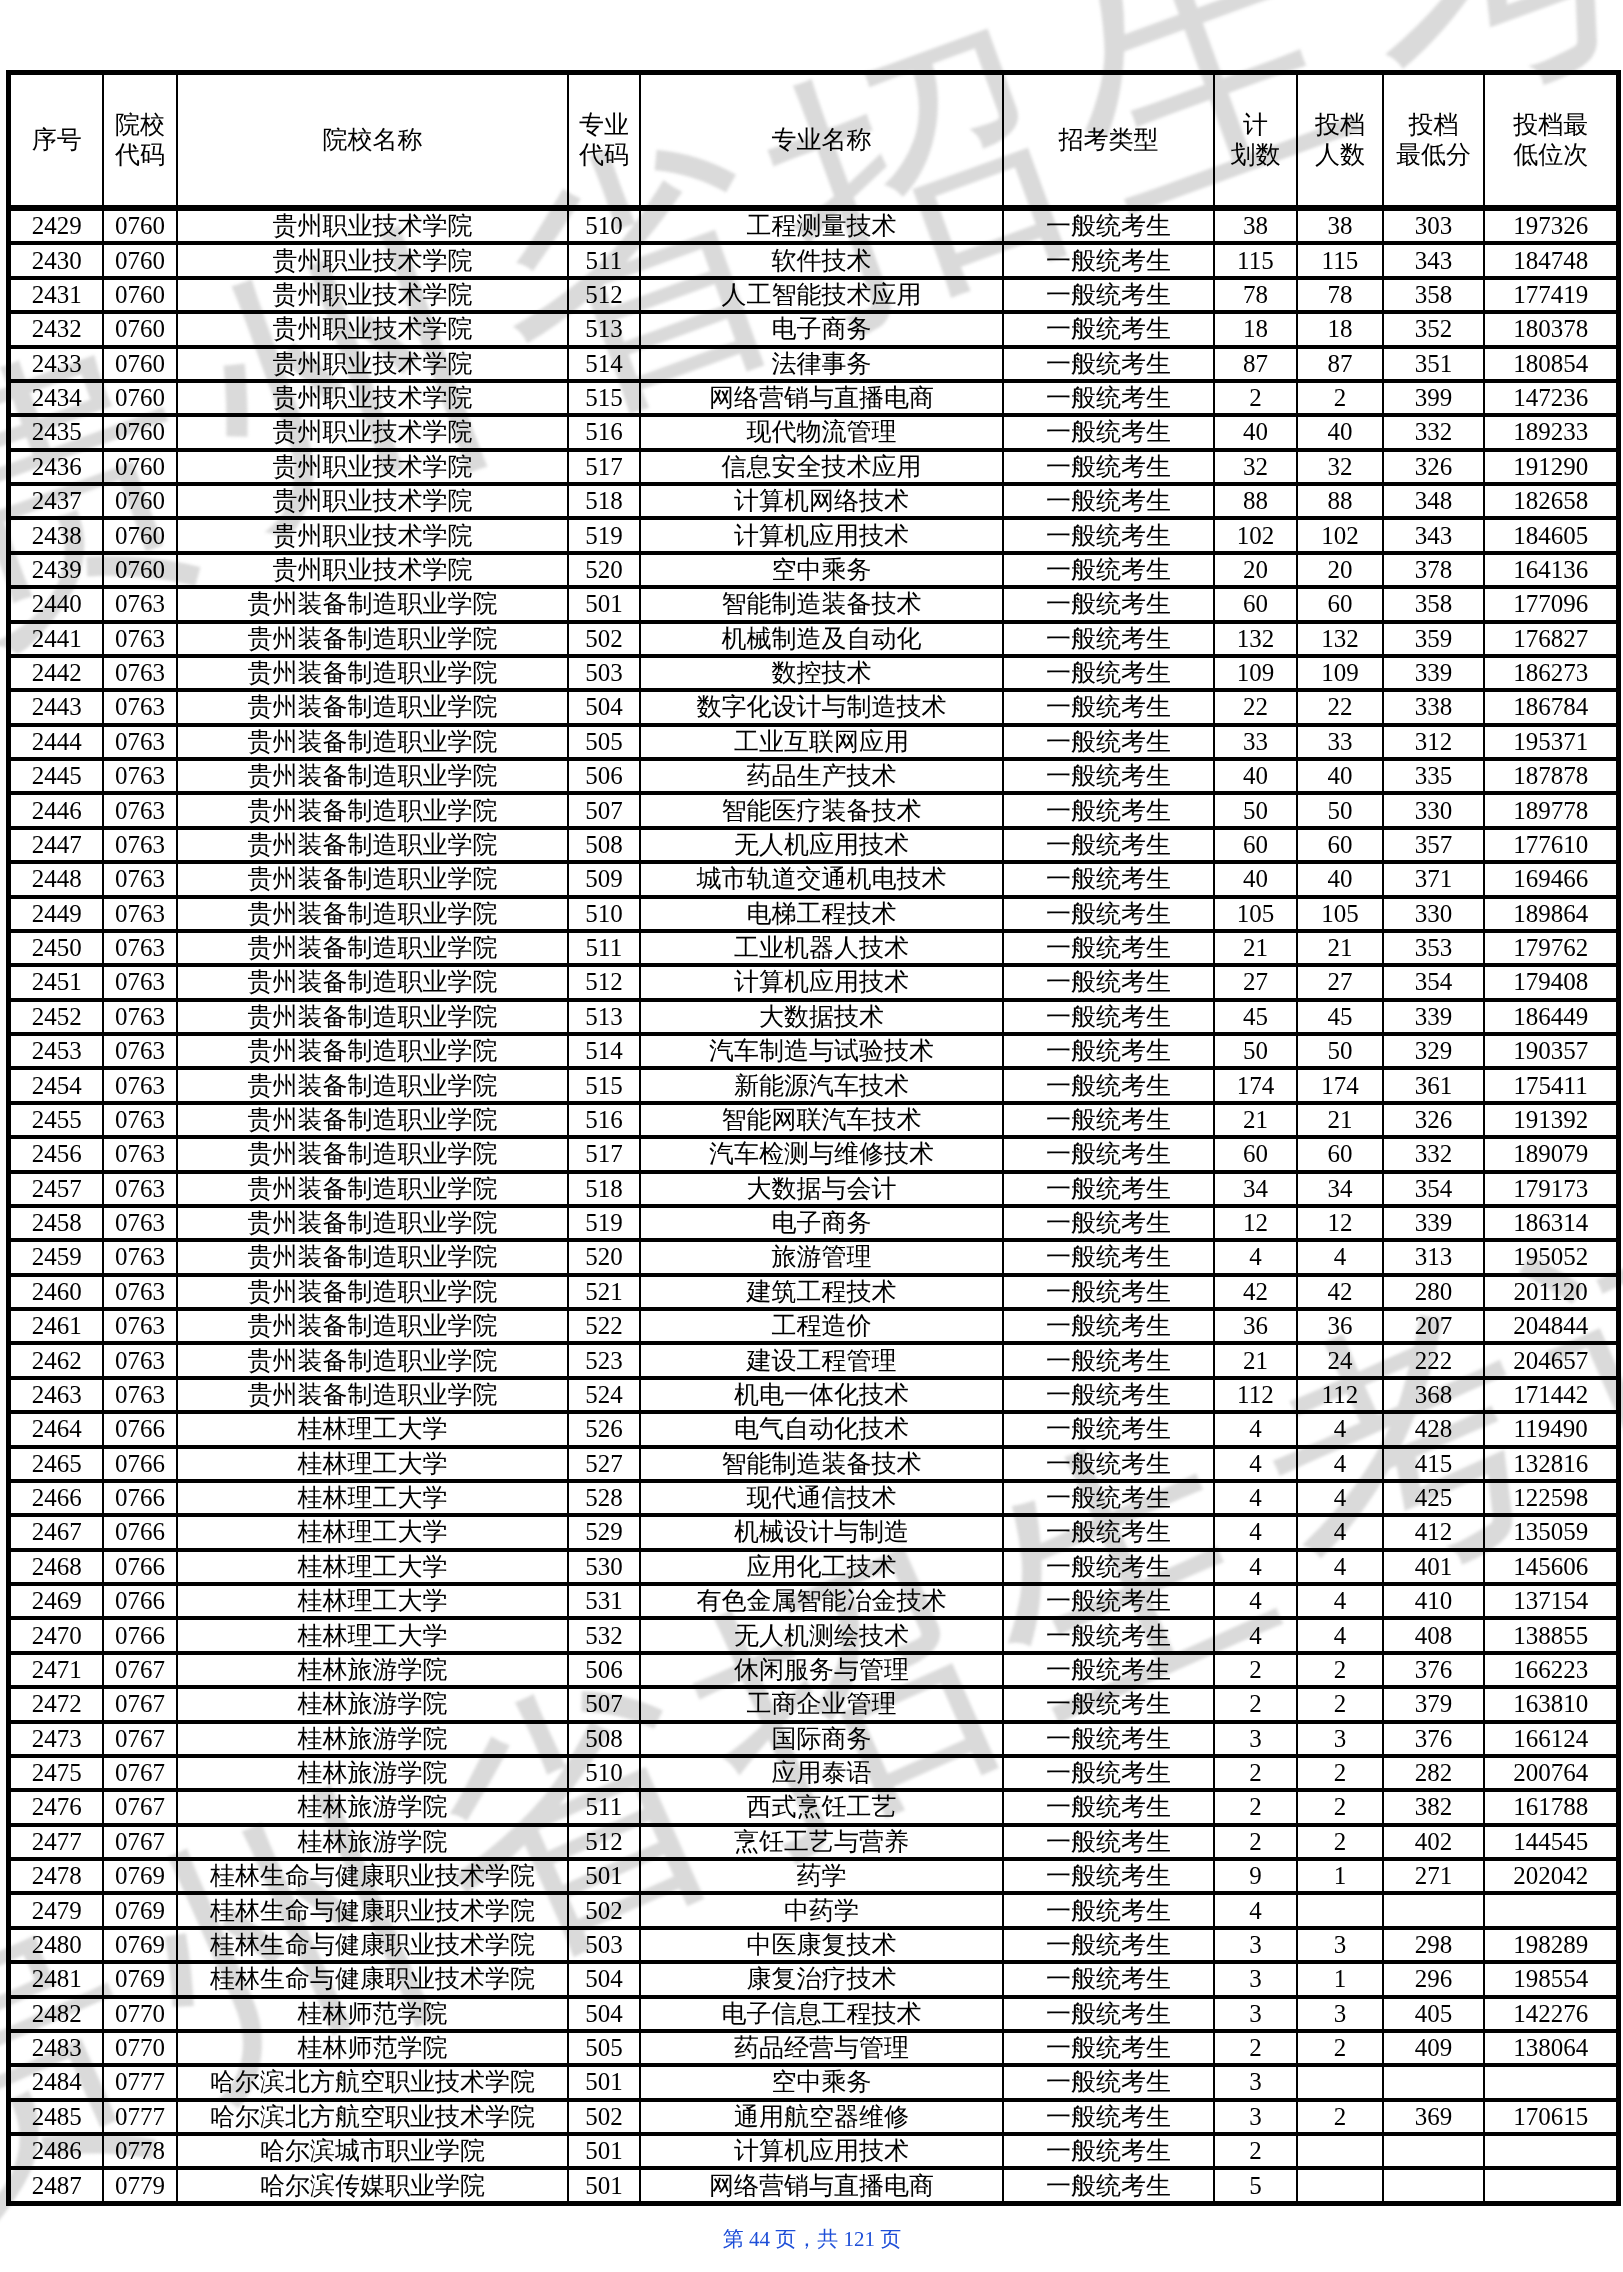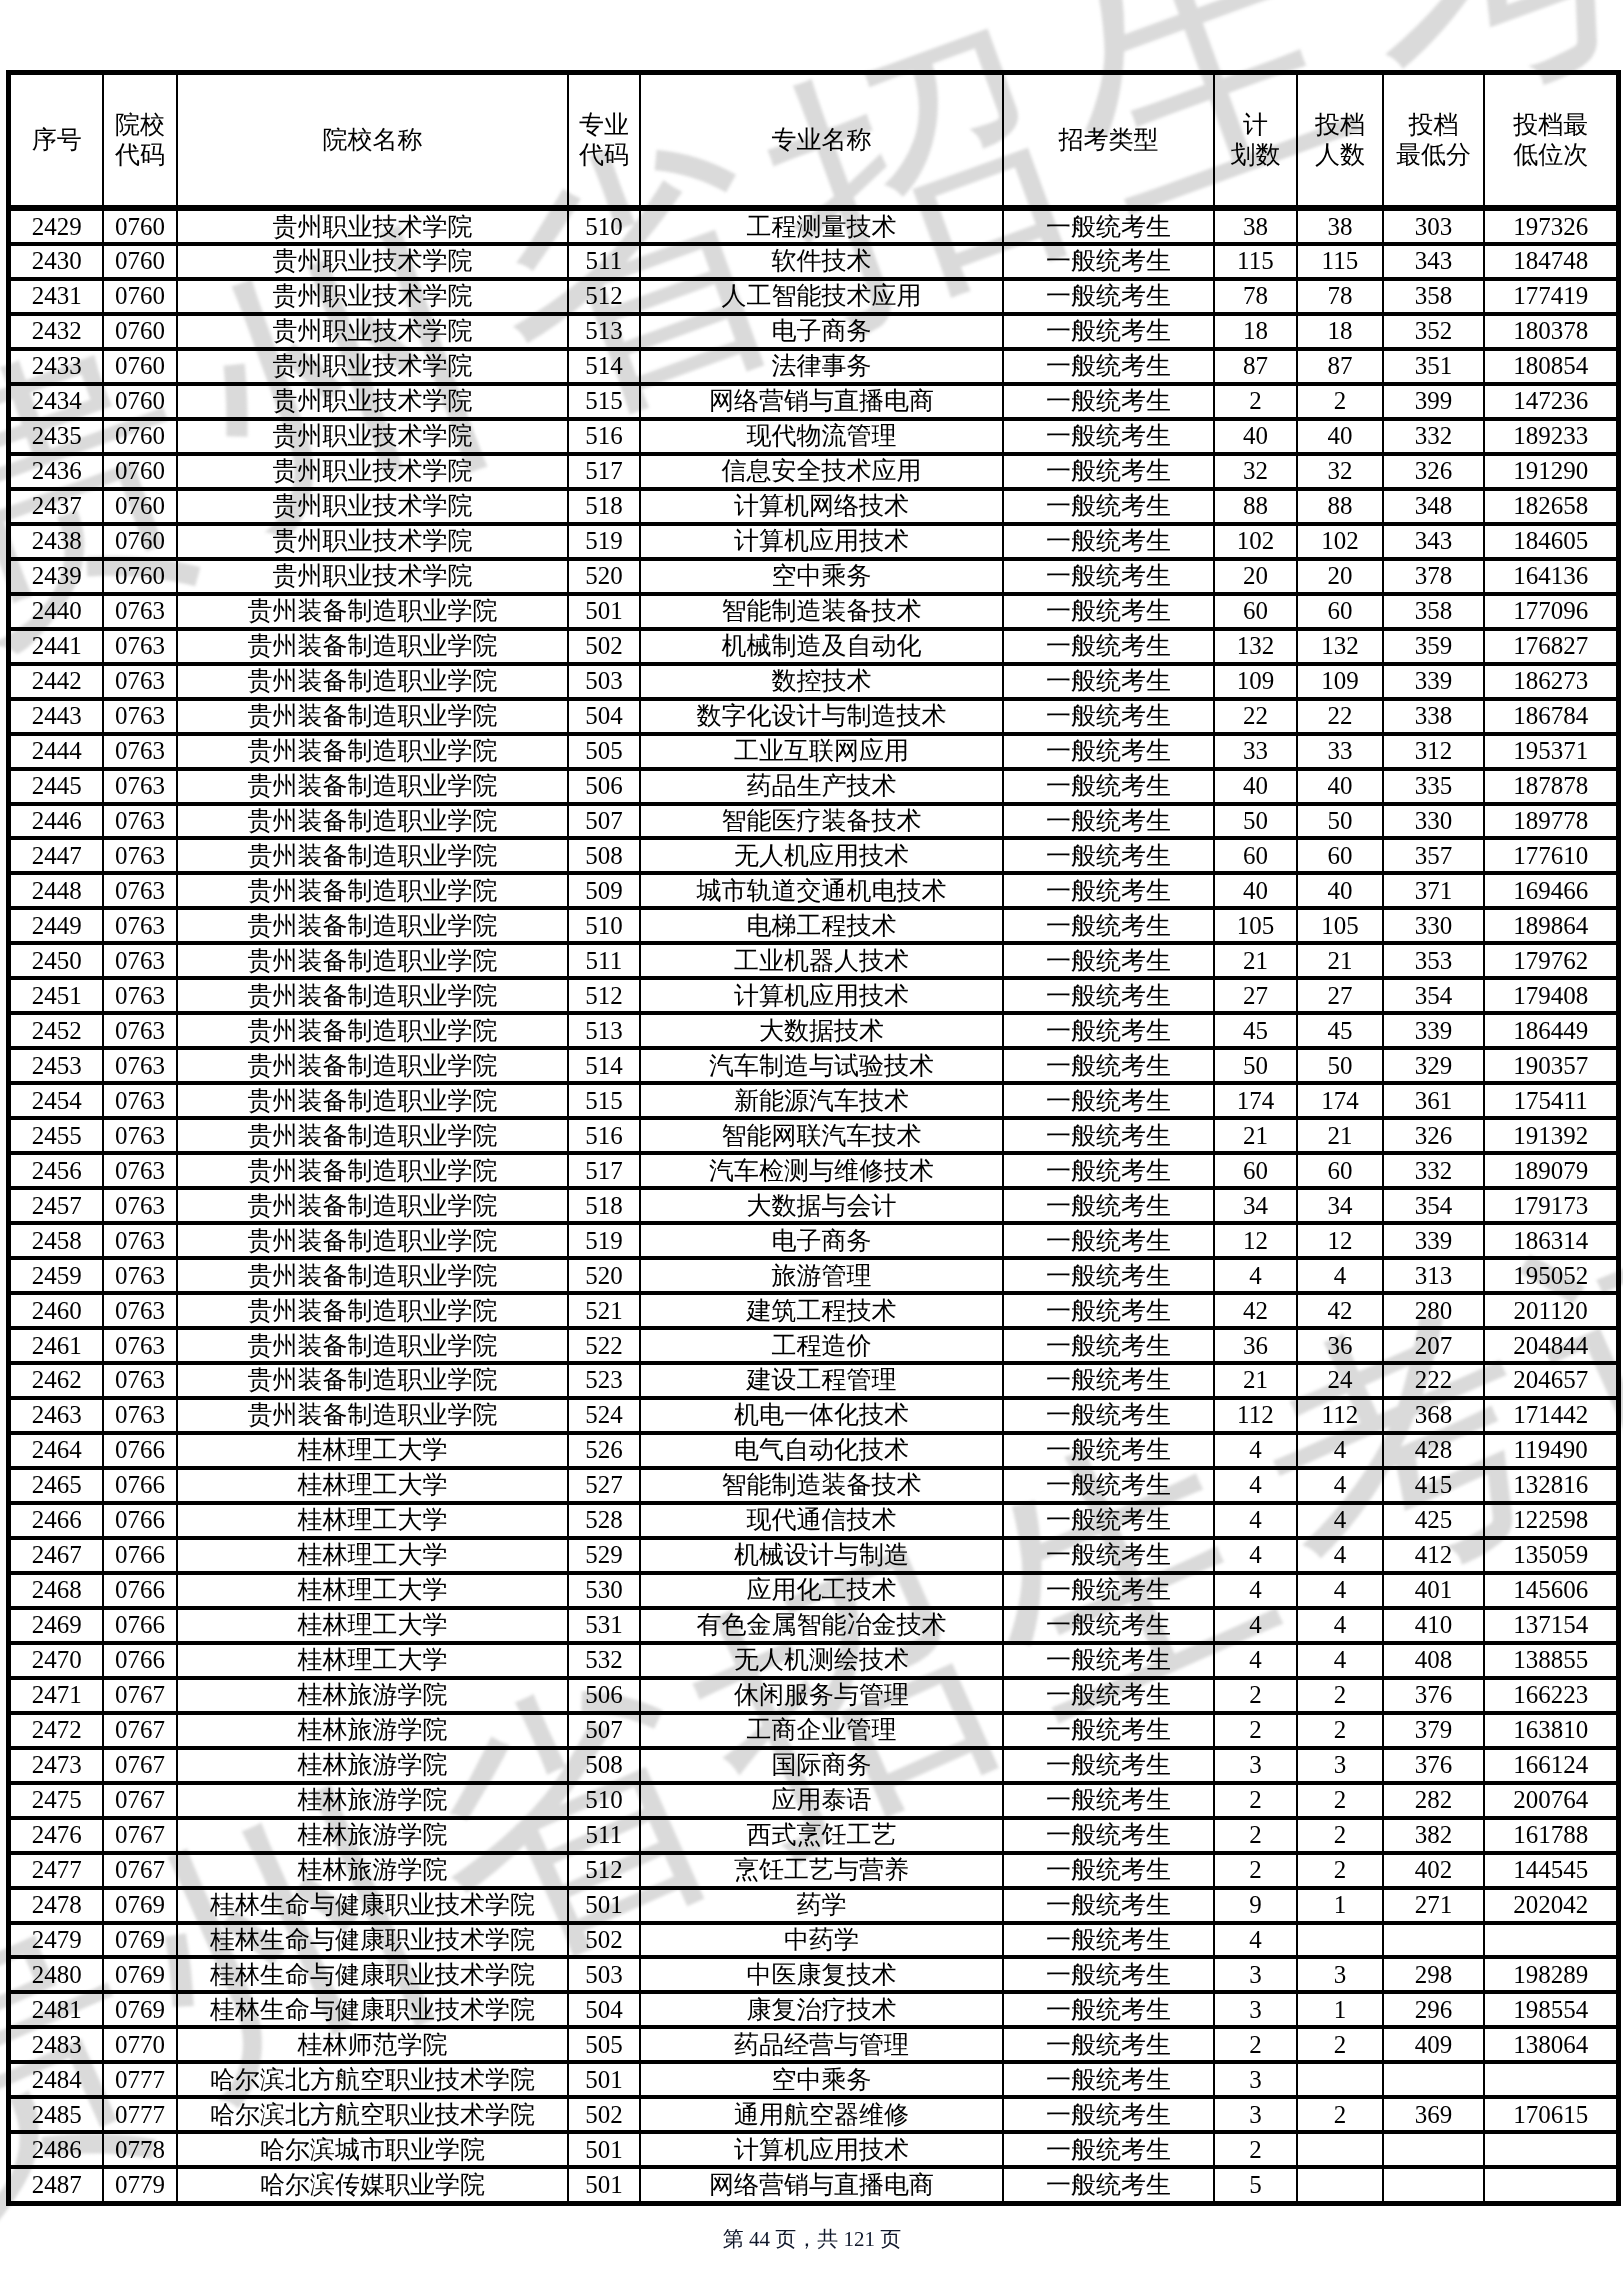--- a/index.html
+++ b/index.html
@@ -79,21 +79,21 @@
   
   .footer {
     position: absolute;
     z-index: 2;
     left: 0;
     top: 2227px;
     width: 100%;
     text-align: center;
     font-size: 21px;
     line-height: 25.5px;
-    color: #0f172a;
+    color: #1d4ed8;
   }
 </style>
 </head>
 <body>
 
 <div class="page">
 
   <div class="watermark wm-a">贵州省招生考试院</div>
   <div class="watermark wm-b">贵州省招生考试院</div>
 
@@ -749,20 +749,32 @@
           <td>桂林生命与健康职业技术学院</td>
           <td>504</td>
           <td>康复治疗技术</td>
           <td>一般统考生</td>
           <td>3</td>
           <td>1</td>
           <td>296</td>
           <td>198554</td>
         </tr>
         <tr>
+          <td>2482</td>
+          <td>0770</td>
+          <td>桂林师范学院</td>
+          <td>504</td>
+          <td>电子信息工程技术</td>
+          <td>一般统考生</td>
+          <td>3</td>
+          <td>3</td>
+          <td>405</td>
+          <td>142276</td>
+        </tr>
+        <tr>
           <td>2483</td>
           <td>0770</td>
           <td>桂林师范学院</td>
           <td>505</td>
           <td>药品经营与管理</td>
           <td>一般统考生</td>
           <td>2</td>
           <td>2</td>
           <td>409</td>
           <td>138064</td>

